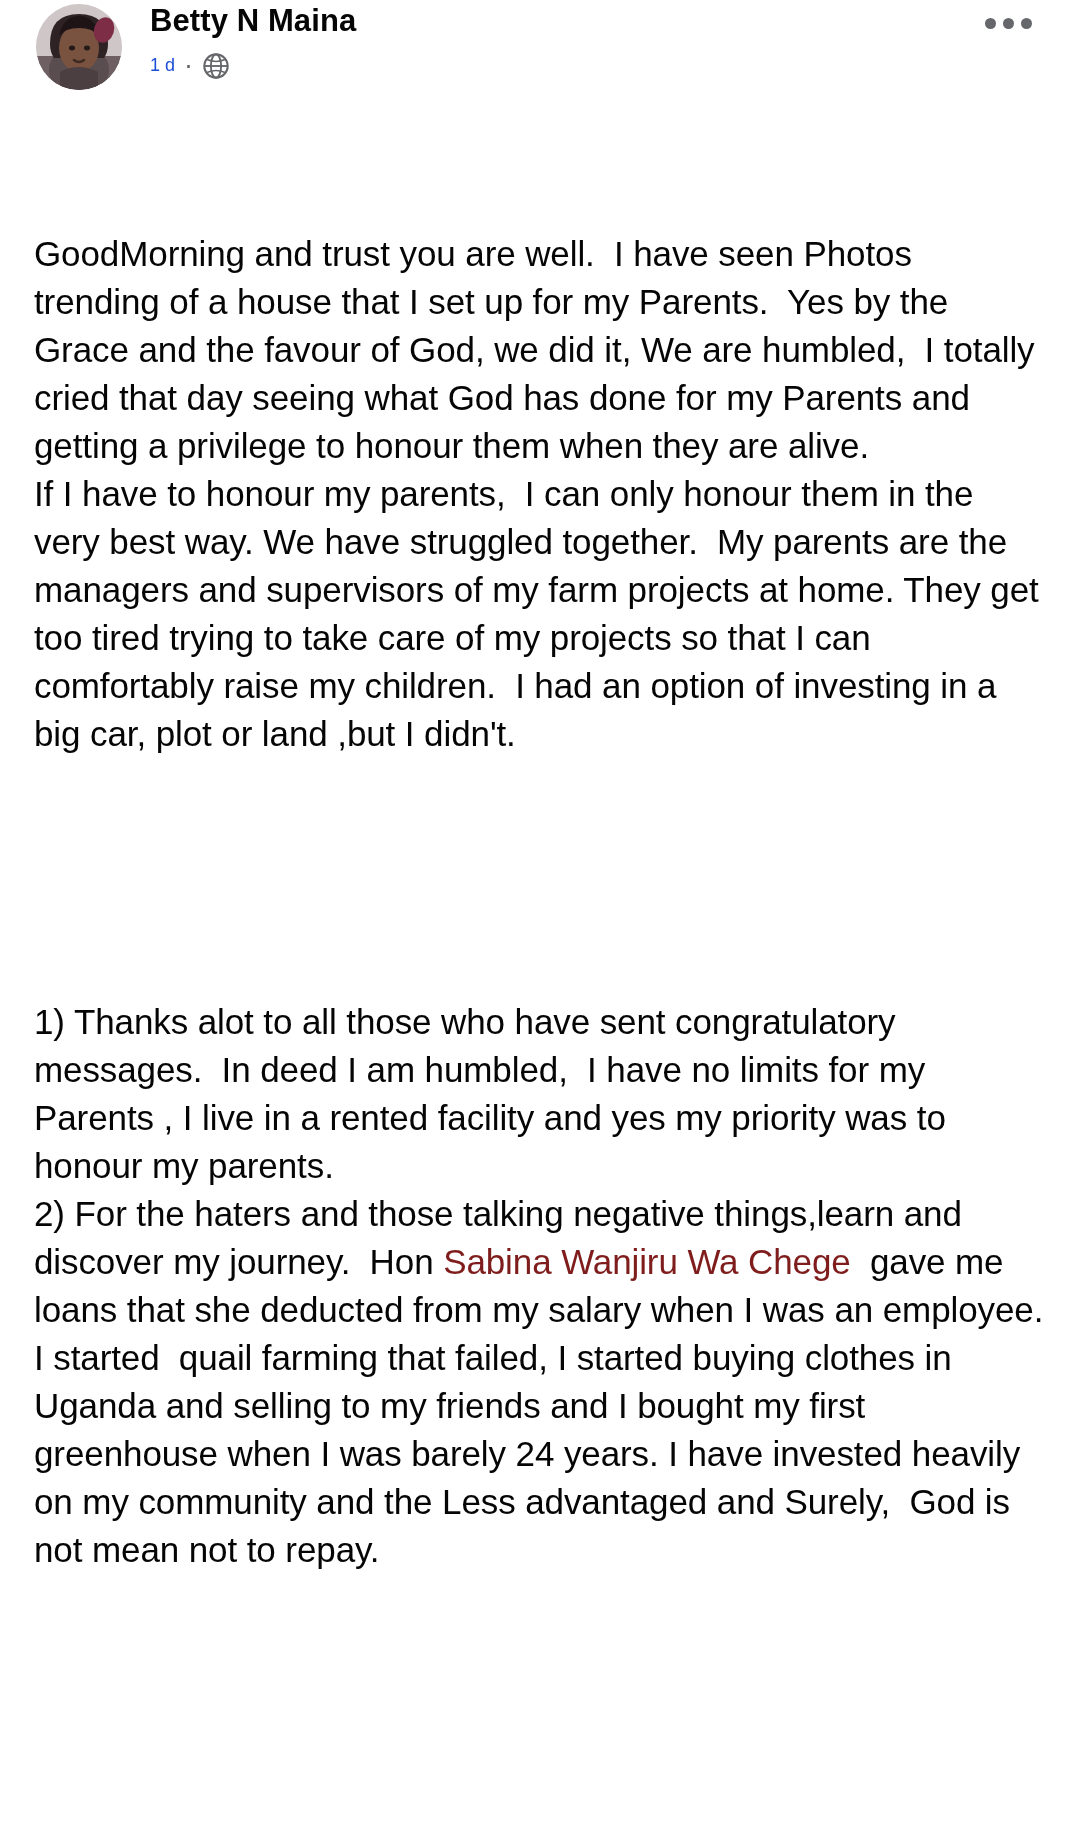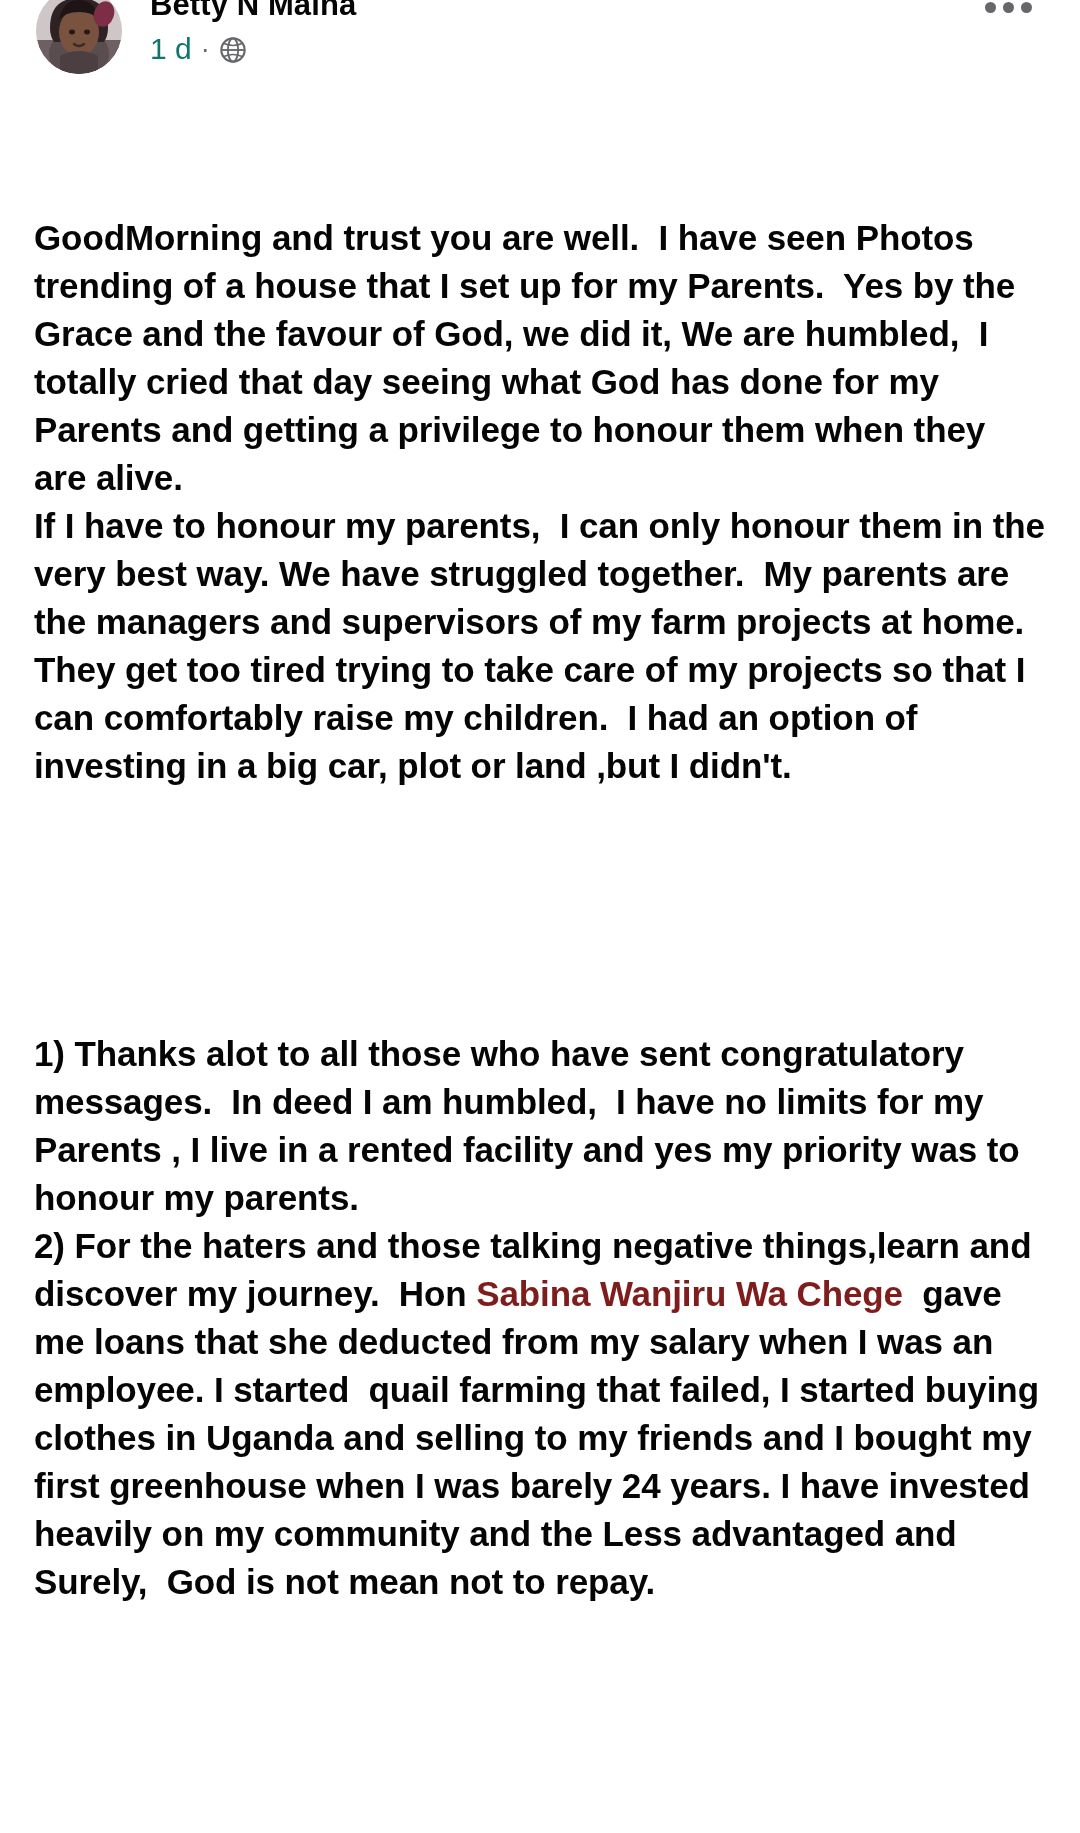--- a/index.html
+++ b/index.html
@@ -10,21 +10,21 @@
   body {
     width: 1080px;
     height: 1833px;
     font-family: "Liberation Sans", sans-serif;
     color: #050505;
     overflow: hidden;
   }
   .post {
     width: 1080px;
     box-sizing: border-box;
-    padding: 0 34px;
+    padding: 16px 34px;
   }
   .post-header {
     display: flex;
     align-items: flex-start;
     padding-top: 0;
     position: relative;
     height: 92px;
   }
   .avatar {
     width: 86px;
@@ -50,22 +50,22 @@
     line-height: 38px;
     color: #050505;
     letter-spacing: 0.1px;
   }
   .meta-row {
     display: flex;
     align-items: center;
     margin-top: 9px;
   }
   .meta-time {
-    font-size: 30px;
-    color: #0f766e;
+    font-size: 18px;
+    color: #1d4ed8;
     line-height: 32px;
   }
   .meta-sep {
     font-size: 27px;
     color: #65676b;
     margin: 0 9px;
     line-height: 32px;
   }
   .globe-icon {
     width: 28px;
@@ -91,21 +91,20 @@
     display: block;
   }
   .post-body {
     margin-top: 26px;
     font-size: 35px;
     line-height: 48px;
     color: #050505;
     white-space: pre-wrap;
     word-wrap: break-word;
     letter-spacing: -0.1px;
-    font-weight: bold;
   }
   .post-body p {
     margin: 0;
   }
   .para-gap {
     height: 48px;
   }
   .mention {
     color: #7f1d1d;
   }

